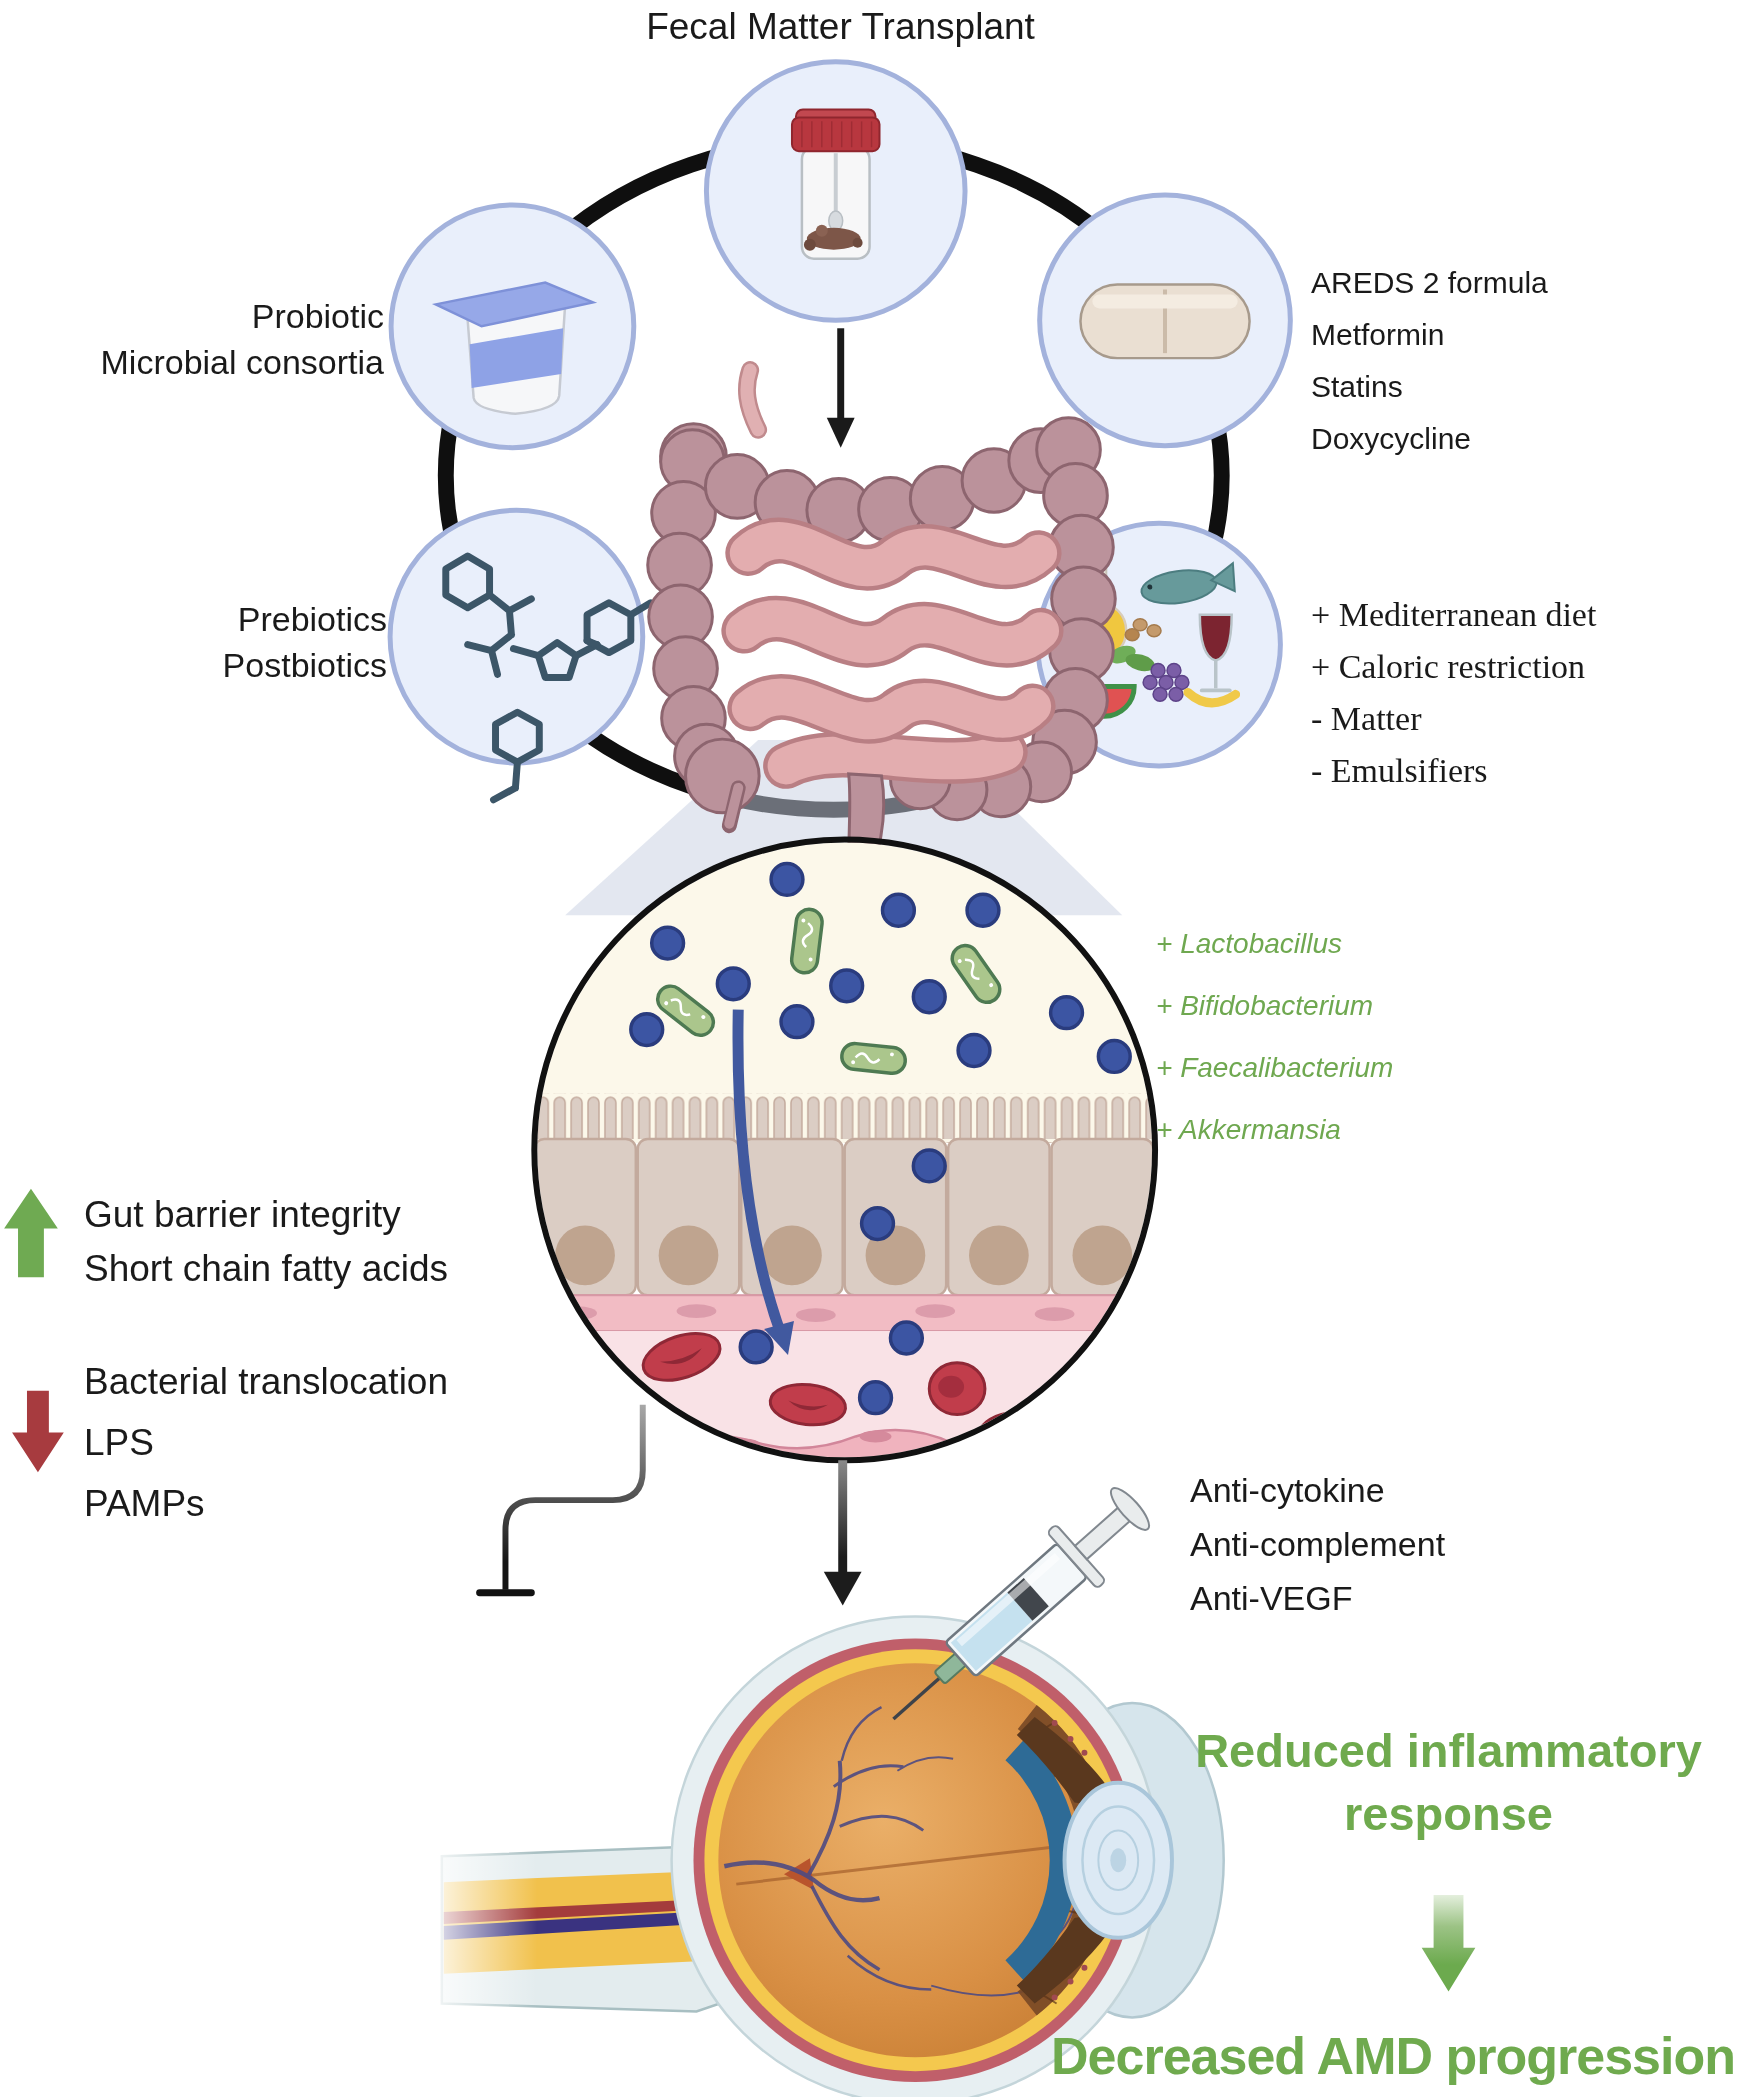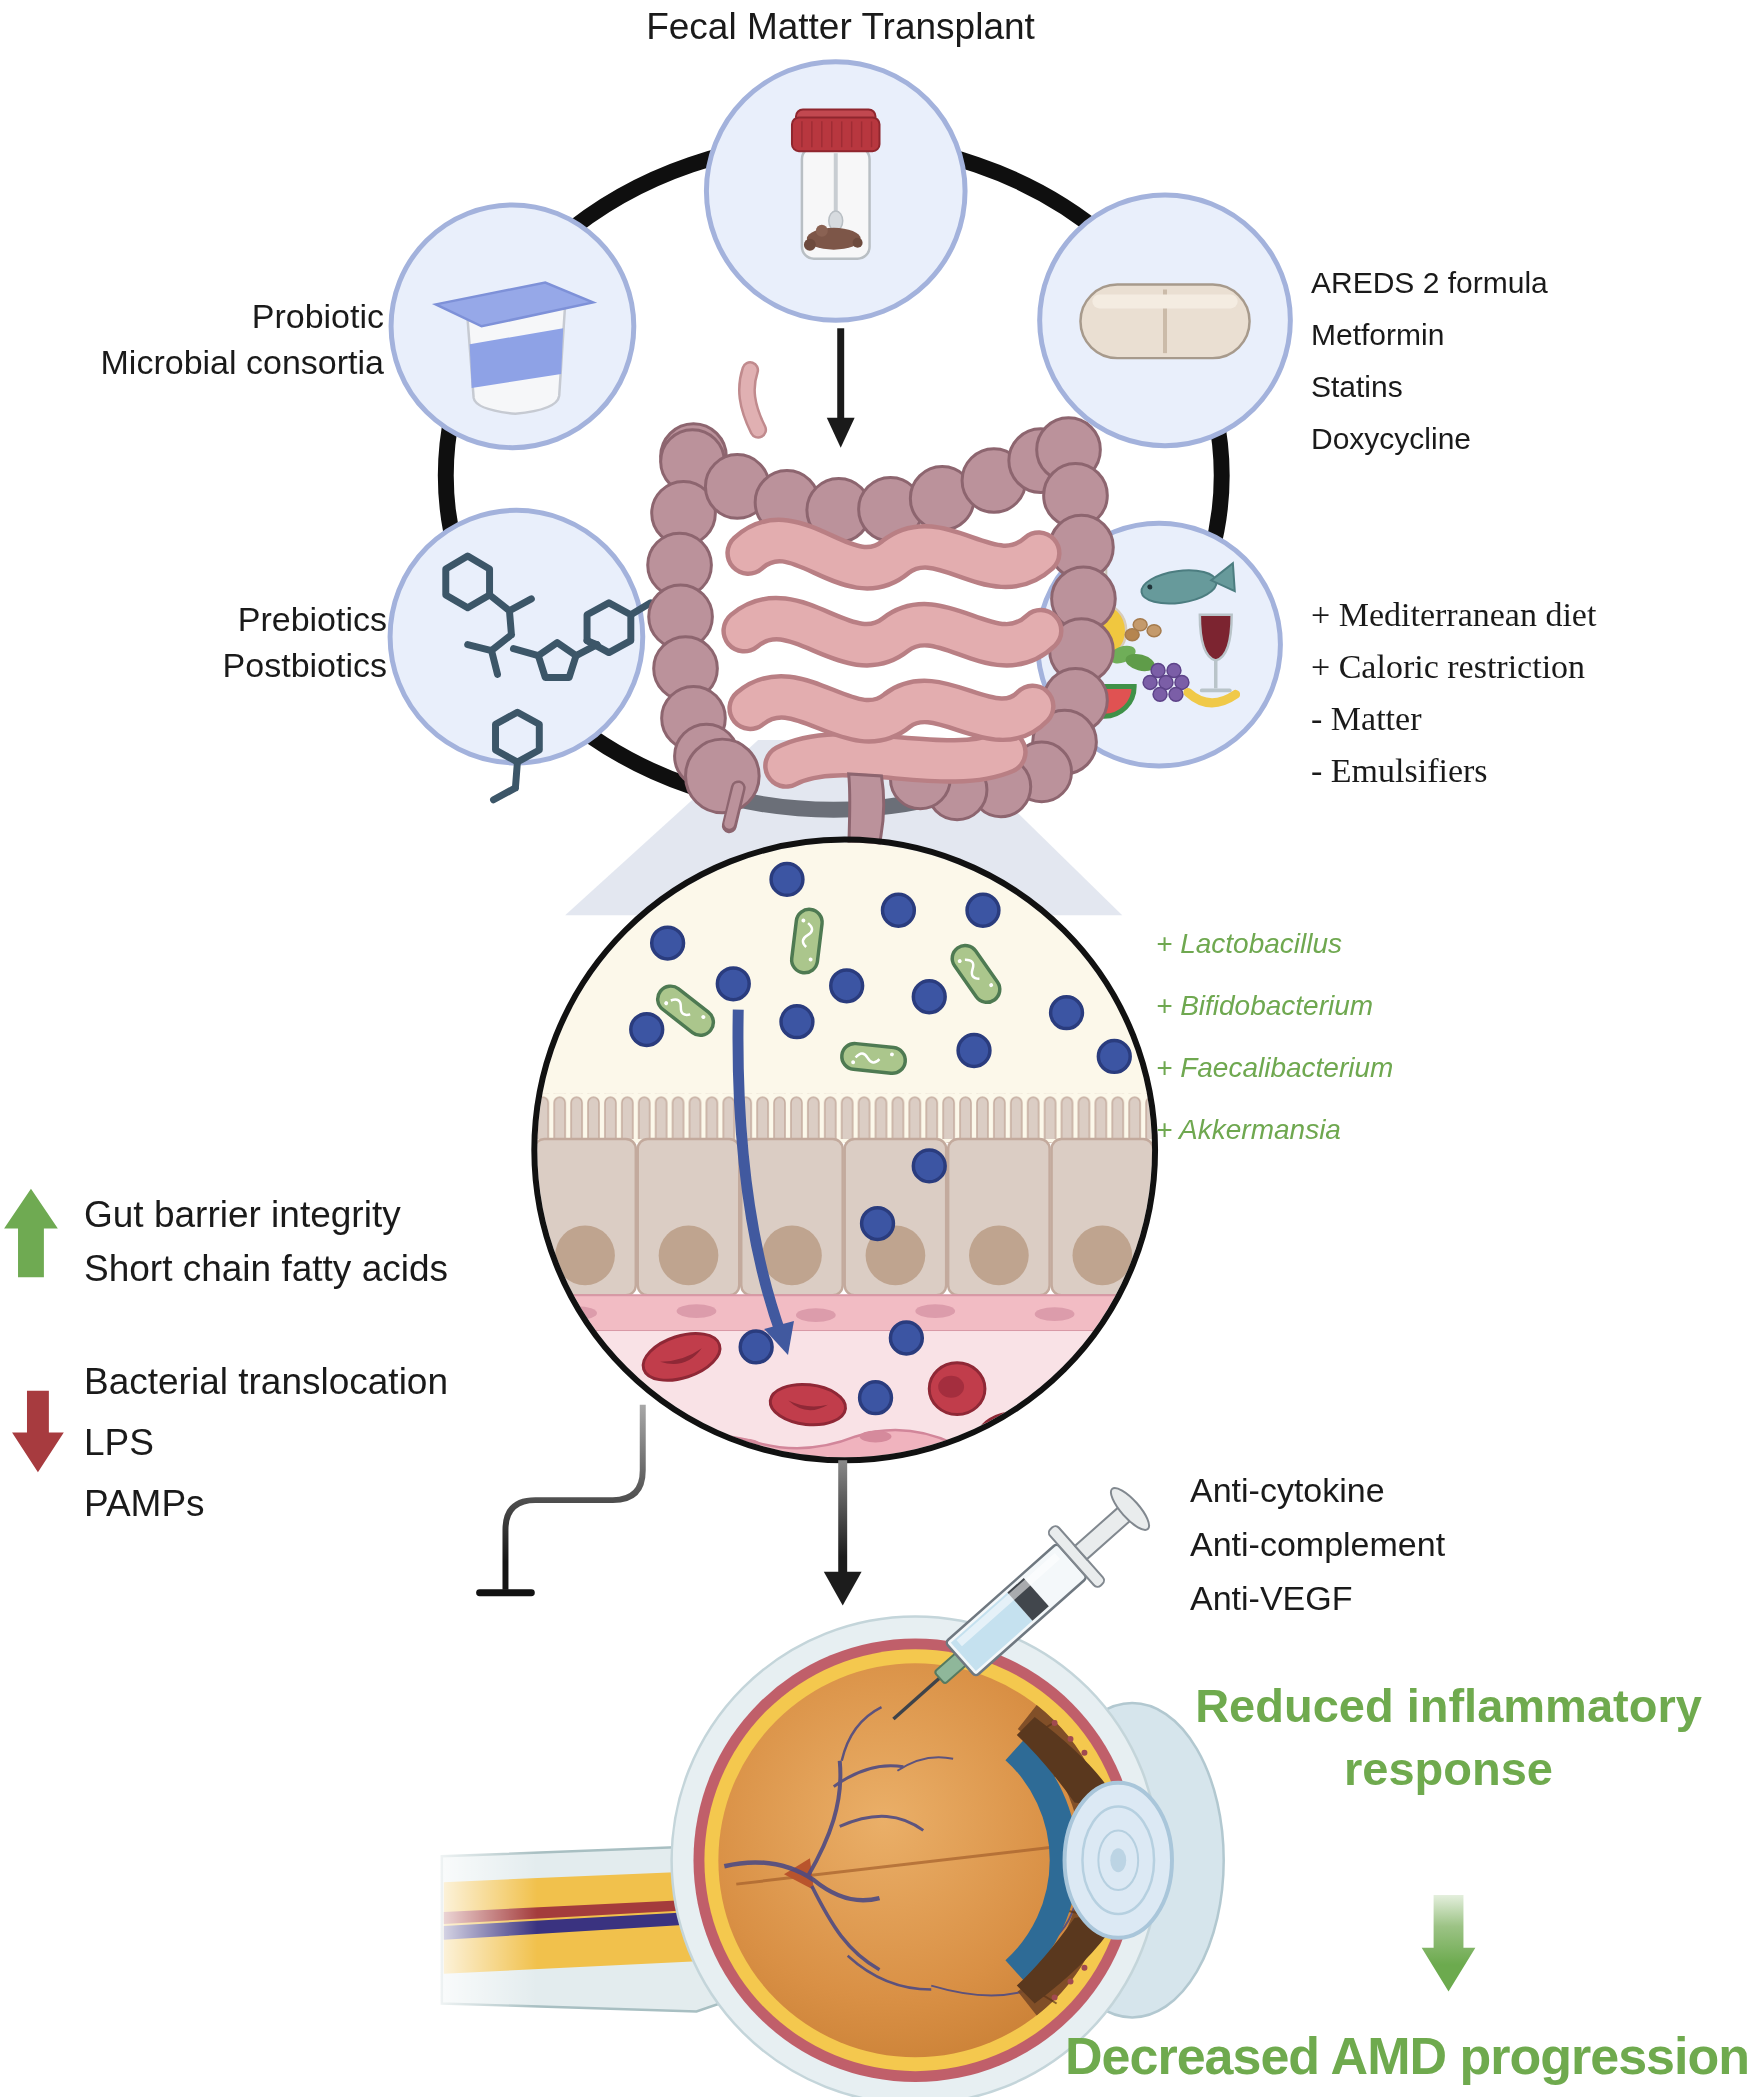--- a/index.html
+++ b/index.html
@@ -12,23 +12,23 @@
   .blk div{white-space:nowrap;}
   .lbl-probiotic{left:85px;top:293px;width:299px;text-align:right;font-size:34px;line-height:46px;}
   .lbl-prebiotics{left:100px;top:596px;width:287px;text-align:right;font-size:34px;line-height:46px;}
   .lbl-meds{left:1311px;top:257px;font-size:30px;line-height:52px;}
   .lbl-diet{left:1311px;top:589px;font-size:34px;line-height:52px;font-family:Liberation Serif, serif;}
   .lbl-microbiome{left:1156px;top:913px;font-size:28px;line-height:62px;font-style:italic;color:#6fa850;}
   .lbl-increased{left:84px;top:1188px;font-size:37px;line-height:54px;}
   .lbl-decreased{left:84px;top:1351px;font-size:37px;line-height:61px;}
   .lbl-inhibited{left:434px;top:1610px;font-size:34px;line-height:46px;color:#a4353b;}
   .lbl-anti{left:1190px;top:1463px;font-size:34px;line-height:54px;}
-  .outcome1{left:1140px;top:1674px;width:617px;text-align:center;font-size:47px;line-height:63px;
+  .outcome1{left:1140px;top:1719px;width:617px;text-align:center;font-size:47px;line-height:63px;
             font-weight:bold;color:#6faa4e;white-space:normal;}
-  .outcome2{left:1051px;top:2026px;width:712px;text-align:center;font-size:52px;font-weight:bold;
+  .outcome2{left:1051px;top:2026px;width:712px;text-align:left;font-size:52px;font-weight:bold;
             color:#6faa4e;letter-spacing:-1px;}
 </style>
 </head>
 <body>
 
 <div class="canvas">
 
 <svg class="art" width="1763" height="2097" viewBox="0 0 1772 2108">
   <defs>
     <radialGradient id="vitreousGrad" cx="0.42" cy="0.4" r="0.75">

